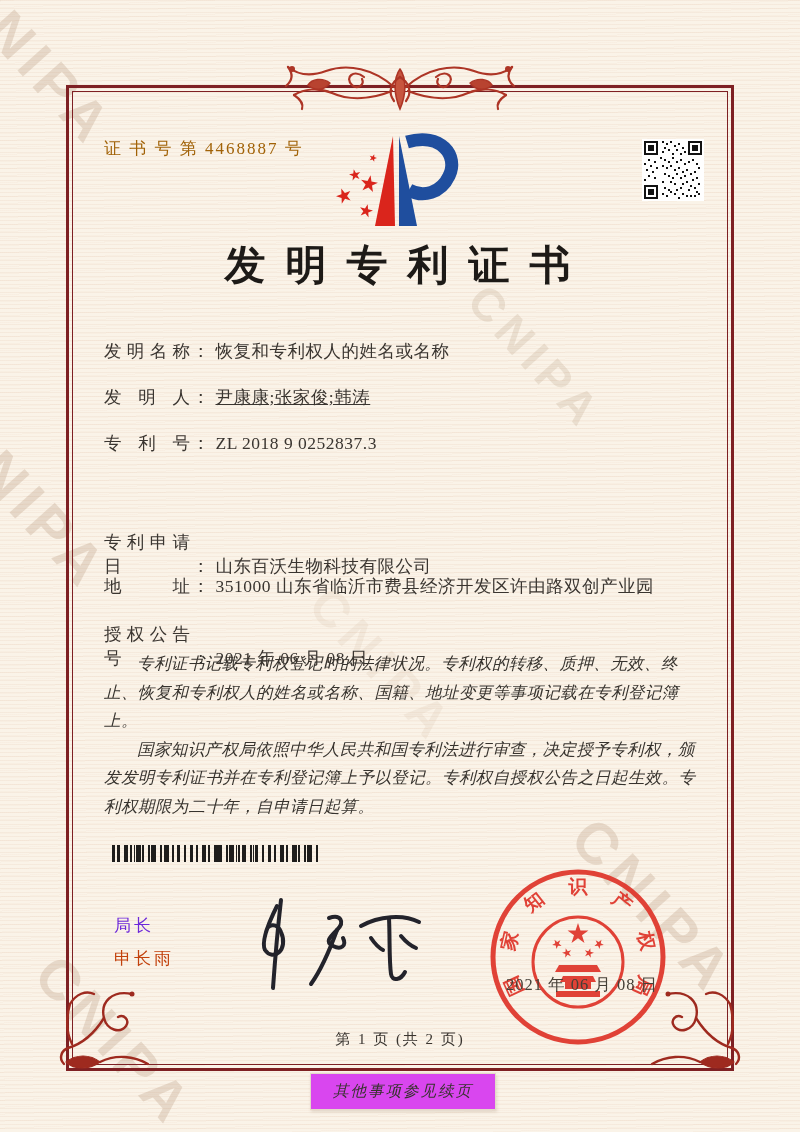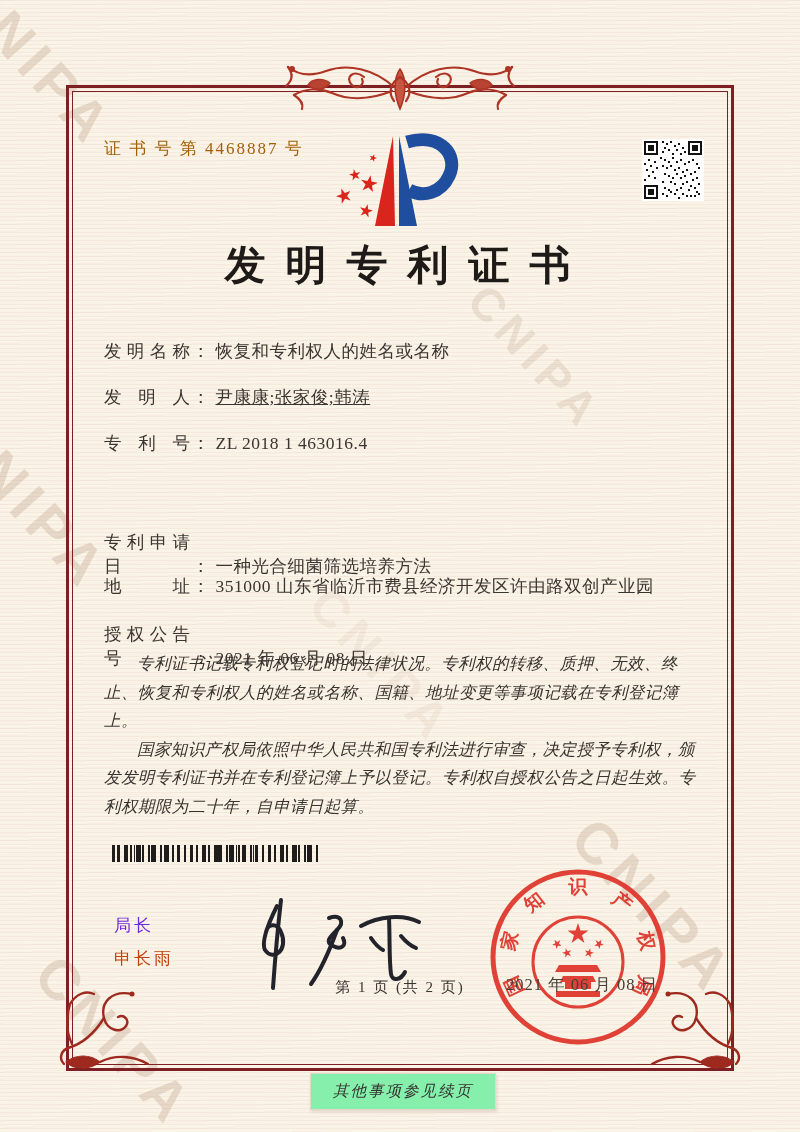--- a/index.html
+++ b/index.html
@@ -76,24 +76,24 @@
   .c0{left:25px;  top:118px; transform:translate(-50%,-50%) rotate(-115deg);}
   .c1{left:21px;  top:73px;  transform:translate(-50%,-50%) rotate(-77deg);}
   .c2{left:45px;  top:34px;  transform:translate(-50%,-50%) rotate(-38deg);}
   .c3{left:89px;  top:19px;  transform:translate(-50%,-50%);}
   .c4{left:133px; top:34px;  transform:translate(-50%,-50%) rotate(38deg);}
   .c5{left:157px; top:73px;  transform:translate(-50%,-50%) rotate(77deg);}
   .c6{left:153px; top:118px; transform:translate(-50%,-50%) rotate(115deg);}
   .seal-date{position:absolute; left:492px; top:974px; width:180px; z-index:4;
     font-size:16.5px; letter-spacing:1px; color:#453f36; text-align:center;}
   
-  .page-info{position:absolute; left:0; top:978px; width:800px; z-index:2;
+  .page-info{position:absolute; left:0; top:1030px; width:800px; z-index:2;
     text-align:center; font-size:15px; color:#3a3530; letter-spacing:2px;}
   .note-box{position:absolute; left:310px; top:1073px; z-index:3;
-    background:#86efac; border:1px solid #e3d8c8; box-shadow:1px 2px 3px rgba(120,90,60,0.18);
+    background:#d946ef; border:1px solid #e3d8c8; box-shadow:1px 2px 3px rgba(120,90,60,0.18);
     padding:7px 22px; font-size:15.5px; font-style:italic; letter-spacing:2px; color:#37332e;}
 </style>
 </head>
 <body>
 
 <div class="page">
 
   <span class="wm w1">CNIPA</span>
   <span class="wm w2">CNIPA</span>
   <span class="wm w3">CNIPA</span>
@@ -265,24 +265,24 @@
 
   <h1 class="title">发明专利证书</h1>
 
   <div class="row r1">
     <span class="lbl">发明名称</span><span class="colon">：</span><span class="val">恢复和专利权人的姓名或名称</span>
   </div>
   <div class="row r2">
     <span class="lbl">发明人</span><span class="colon">：</span><span class="val">尹康康;张家俊;韩涛</span>
   </div>
   <div class="row r3">
-    <span class="lbl">专利号</span><span class="colon">：</span><span class="val">ZL 2018 1 463016.4</span>
+    <span class="lbl">专利号</span><span class="colon">：</span><span class="val">ZL 2018 9 0252837.3</span>
   </div>
   <div class="row r5">
-    <span class="lbl">专利申请日</span><span class="colon">：</span><span class="val">一种光合细菌筛选培养方法</span>
+    <span class="lbl">专利申请日</span><span class="colon">：</span><span class="val">山东百沃生物科技有限公司</span>
   </div>
   <div class="row r6">
     <span class="lbl">地址</span><span class="colon">：</span><span class="val">351000 山东省临沂市费县经济开发区许由路双创产业园</span>
   </div>
   <div class="row r7">
     <span class="lbl">授权公告号</span><span class="colon">：</span><span class="val">2021 年 06 月 08 日</span>
   </div>
 
   <div class="body-text">
     <p>专利证书记载专利权登记时的法律状况。专利权的转移、质押、无效、终止、恢复和专利权人的姓名或名称、国籍、地址变更等事项记载在专利登记簿上。</p>

